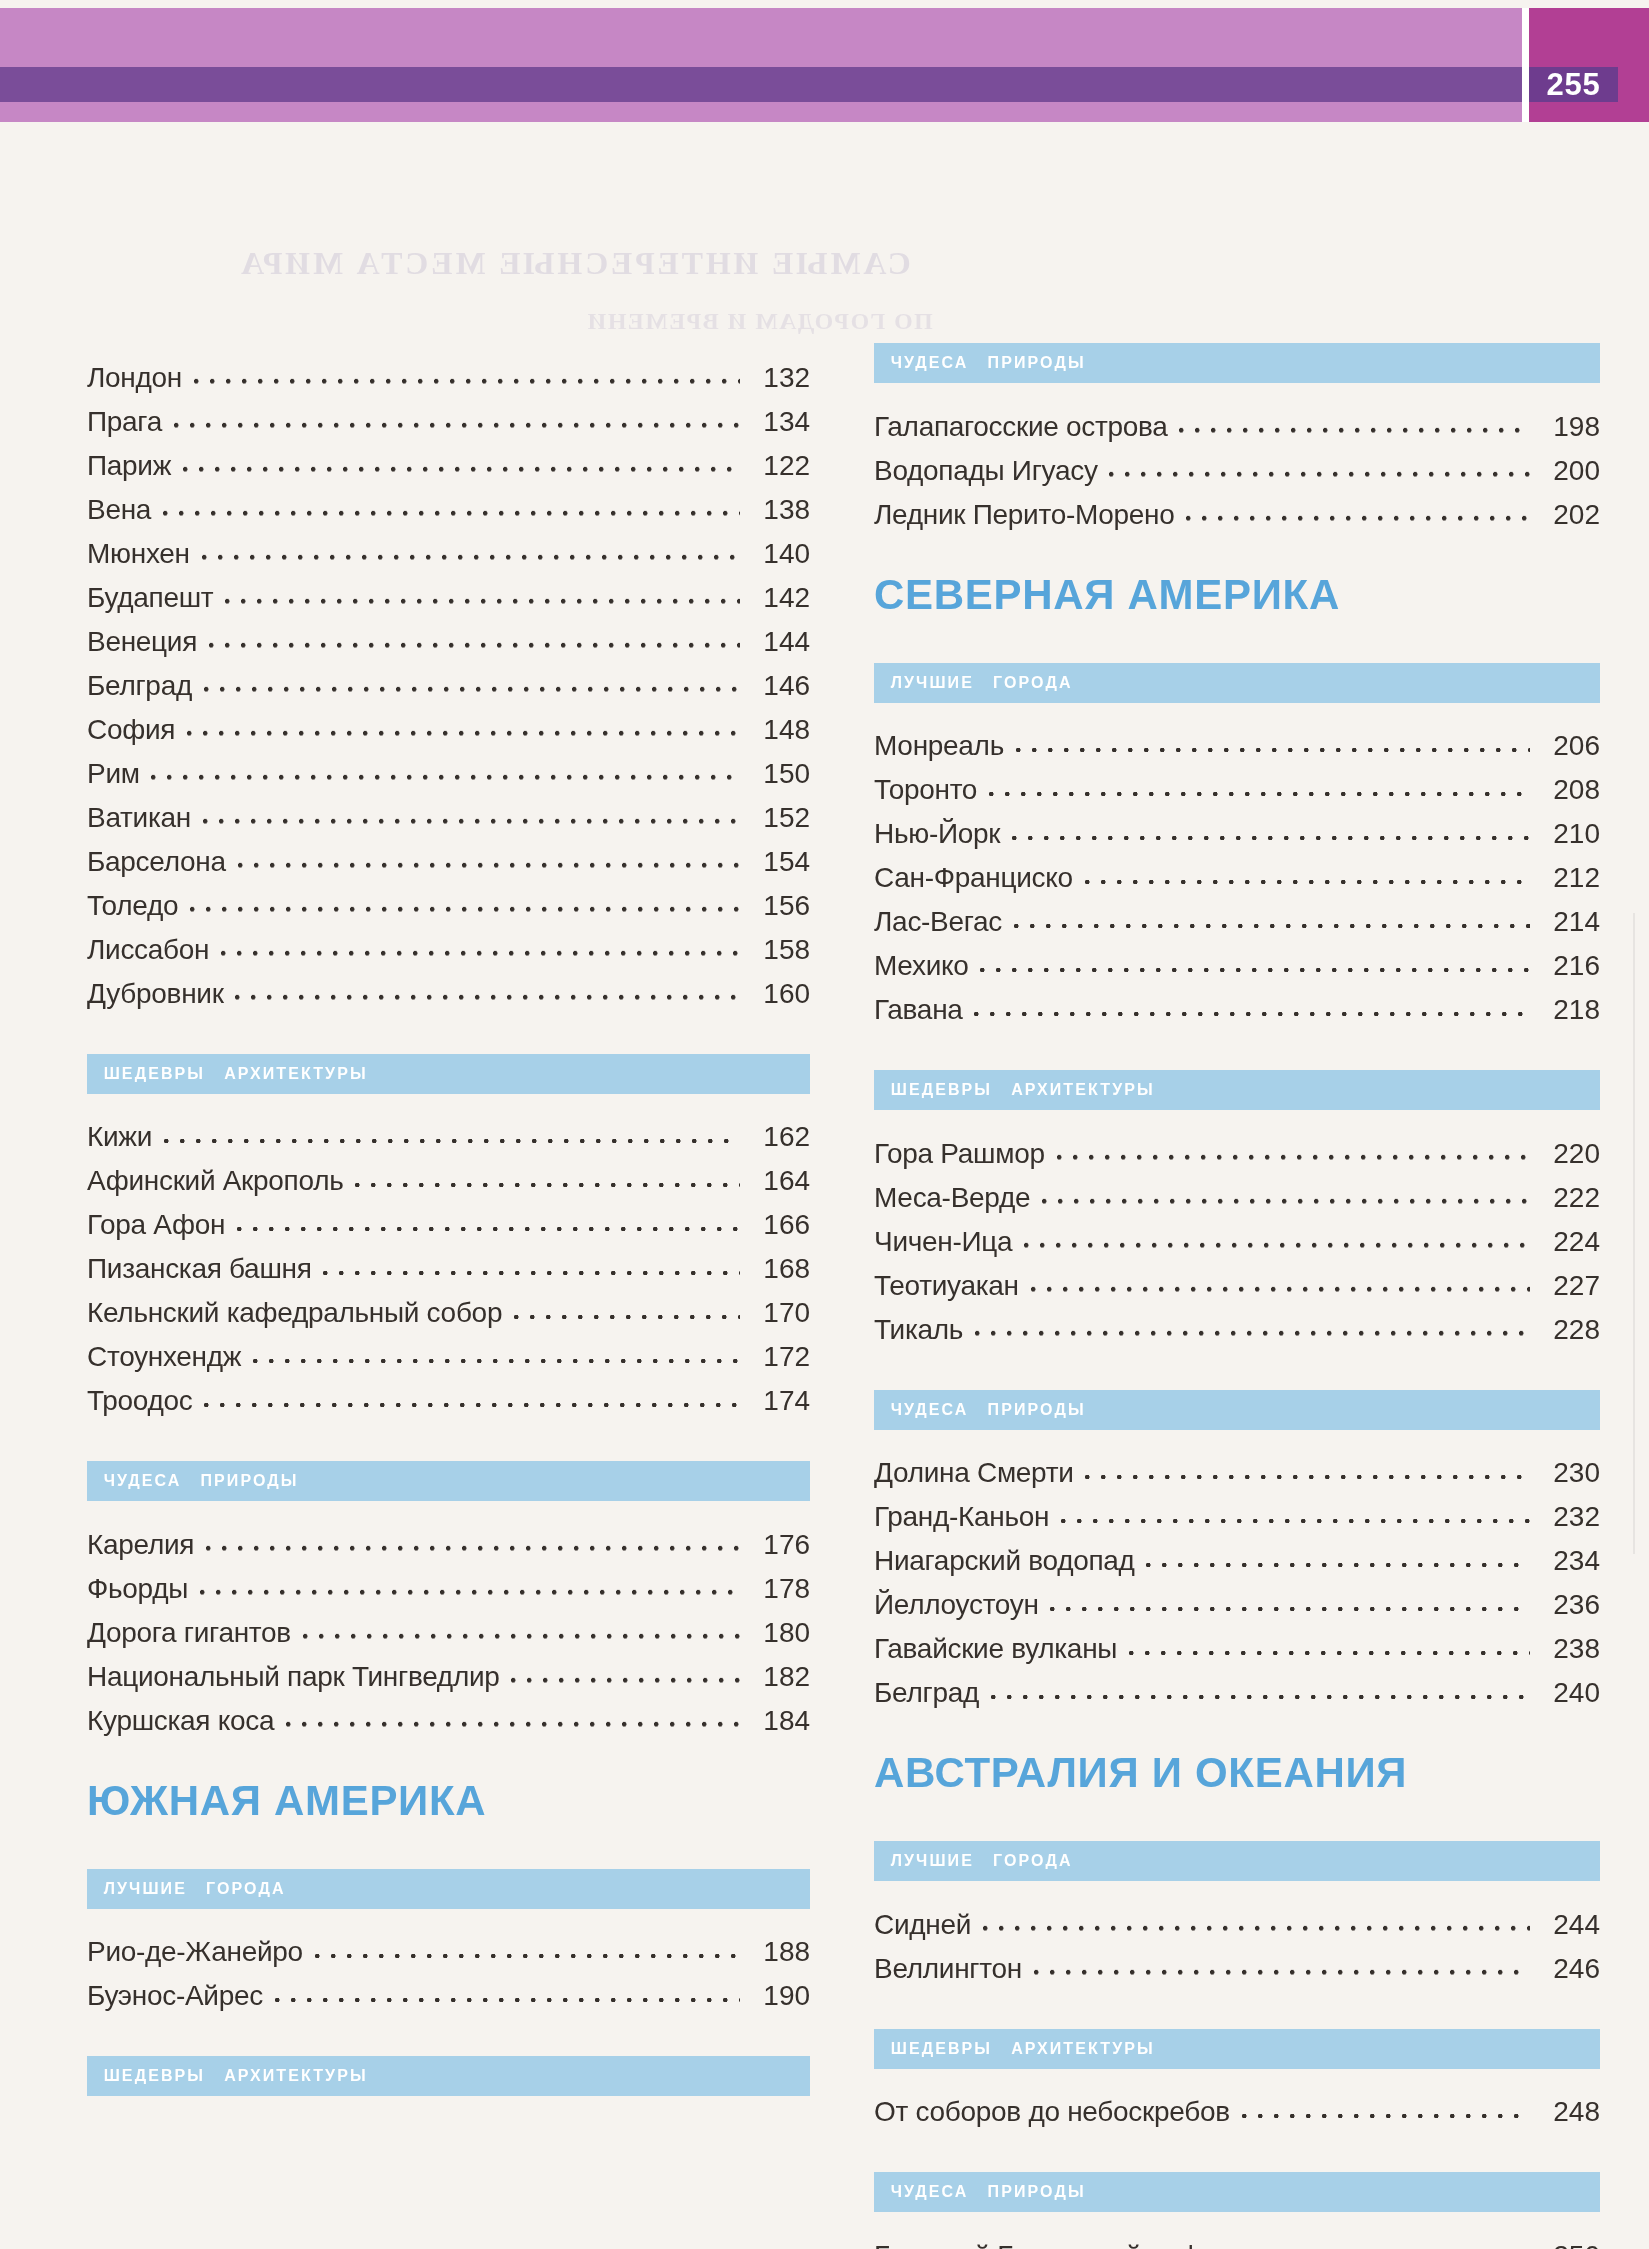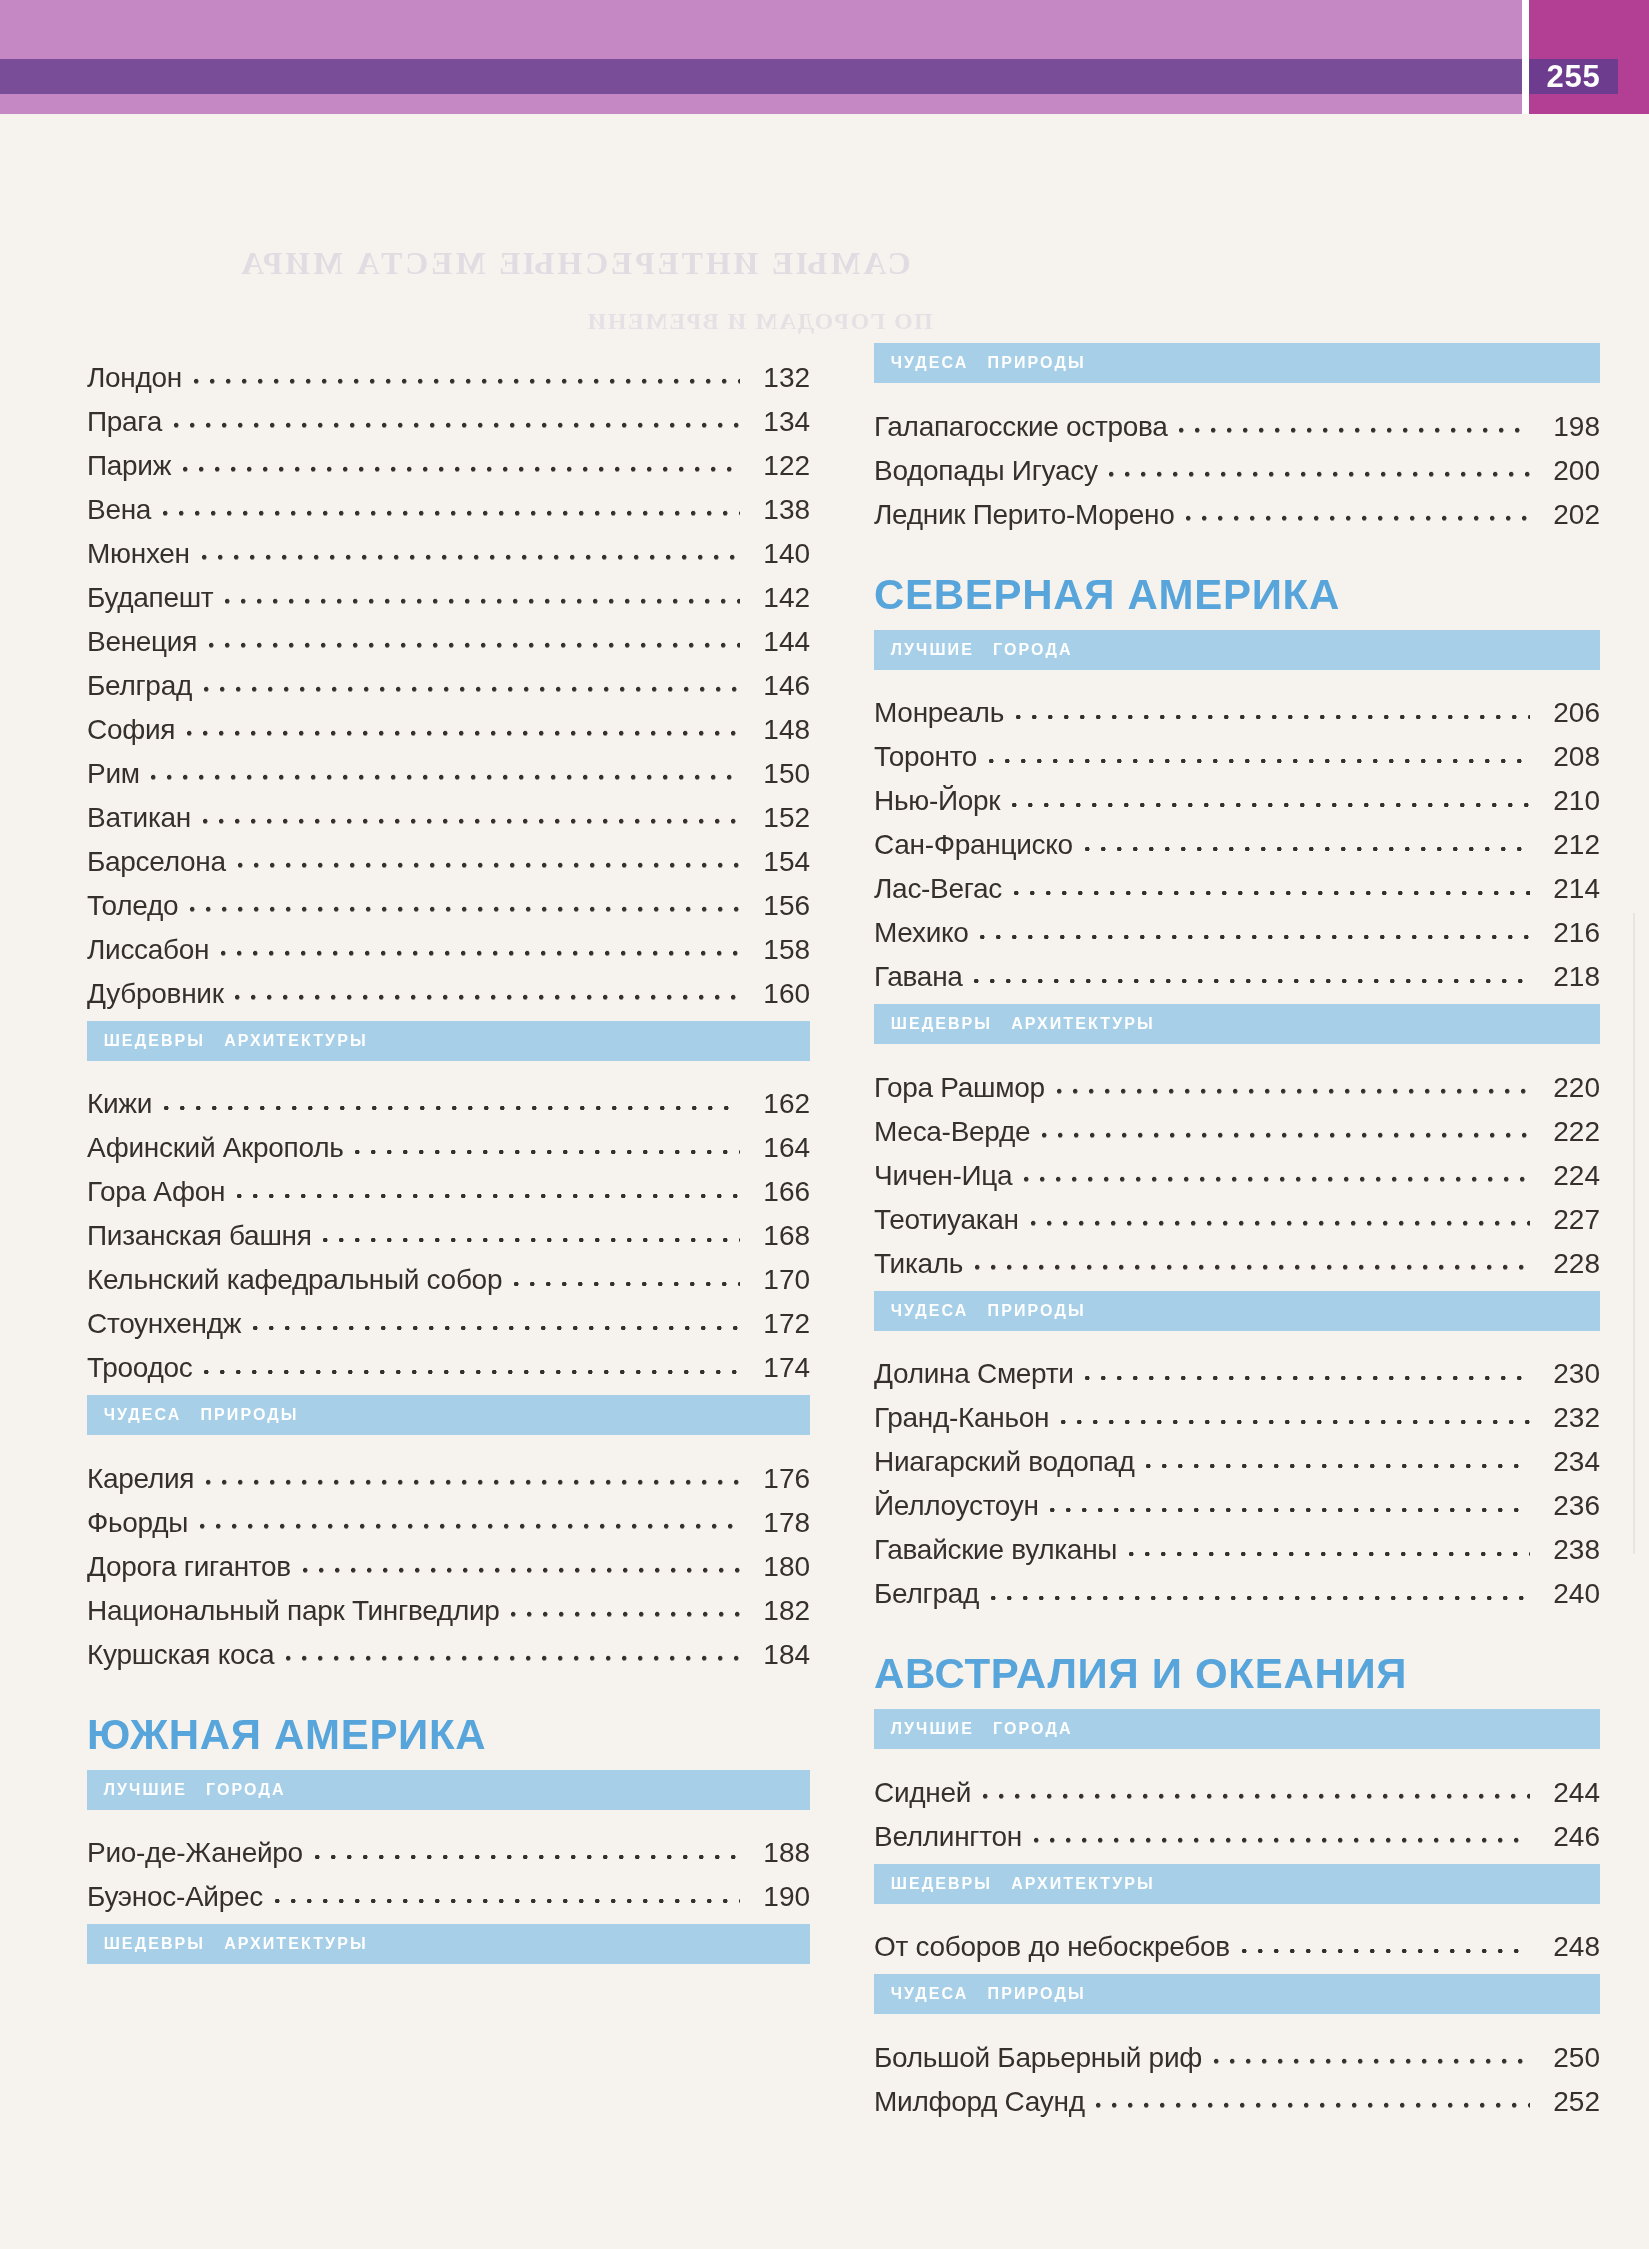--- a/index.html
+++ b/index.html
@@ -3,21 +3,21 @@
 <meta charset="utf-8">
 <style>
   html,body{margin:0;padding:0;}
   body{
     width:1649px;height:2250px;position:relative;overflow:hidden;
     background:var(--page-bg,#f6f3ef);
     font-family:"Liberation Sans","DejaVu Sans",sans-serif;
   }
 
   
-  .band{position:absolute;top:0;left:0;width:1649px;height:114px;background:var(--band-light,#c687c5);}
+  .band{position:absolute;top:8px;left:0;width:1649px;height:114px;background:var(--band-light,#c687c5);}
   .band-stripe{position:absolute;top:59px;left:0;width:1649px;height:35px;background:var(--band-stripe,#7a4d99);}
   .corner-line{position:absolute;top:0;right:120px;width:7px;height:114px;background:#ffffff;}
   .corner{position:absolute;top:0;right:0;width:120px;height:114px;background:var(--corner-pink,#b23f94);}
   .corner-stripe{
     position:absolute;top:59px;left:0;width:89px;height:35px;
     background:var(--corner-stripe,#6e3c8e);
     display:flex;align-items:center;justify-content:center;
   }
   .corner-page-num{
     color:#ffffff;font-weight:bold;font-size:31px;line-height:1;letter-spacing:0.7px;
@@ -40,21 +40,21 @@
     position:absolute;top:334px;left:87px;width:1513px;
     display:flex;gap:64px;align-items:flex-start;
     color:var(--text-color,#36302c);
   }
   .col{display:flex;flex-direction:column;}
   .col-left{width:735px;}
   .col-right{width:738px;}
   .col-right > :first-child{margin-top:9px;}
 
   .section-bar{
-    margin-top:7px;height:40px;background:var(--accent-bar,#a7d0e8);
+    margin-top:40px;height:40px;background:var(--accent-bar,#a7d0e8);
     display:flex;align-items:center;padding-left:16.7px;box-sizing:border-box;
   }
   .section-bar-label{
     color:#ffffff;font-weight:bold;font-size:16px;line-height:1;
     letter-spacing:2.1px;word-spacing:12.5px;white-space:nowrap;
   }
 
   .region-heading{
     margin-top:32px;height:56px;line-height:56px;
     color:var(--accent-heading,#57a5da);

